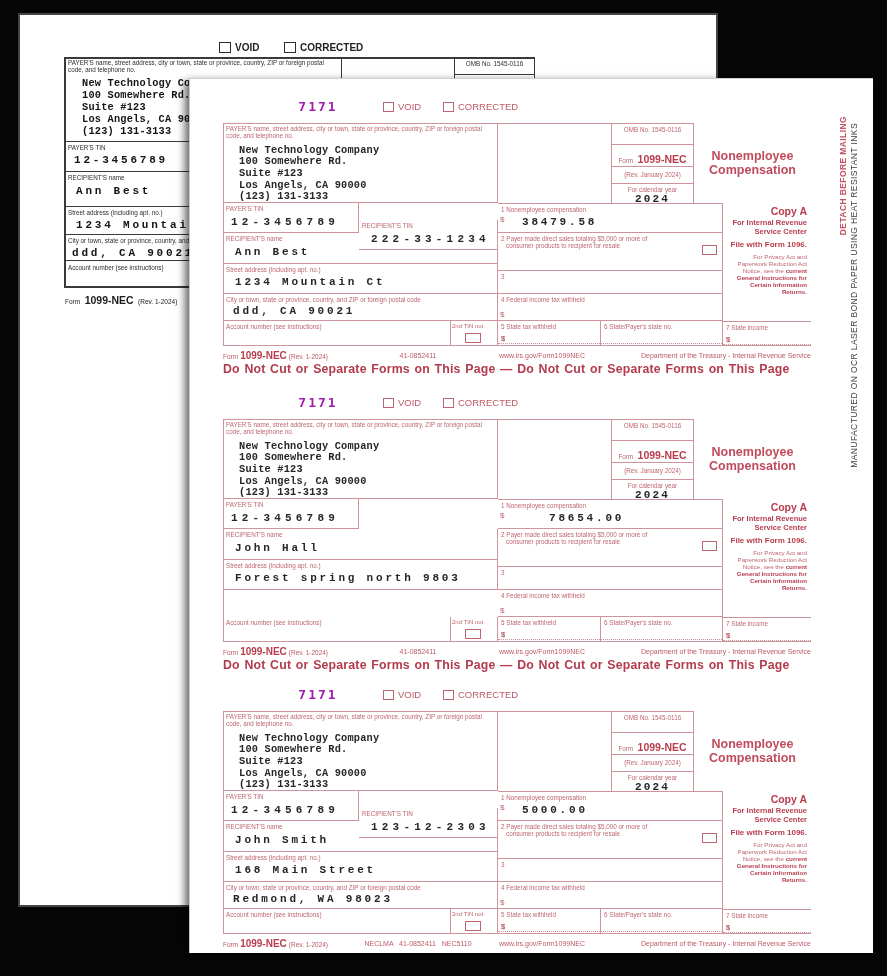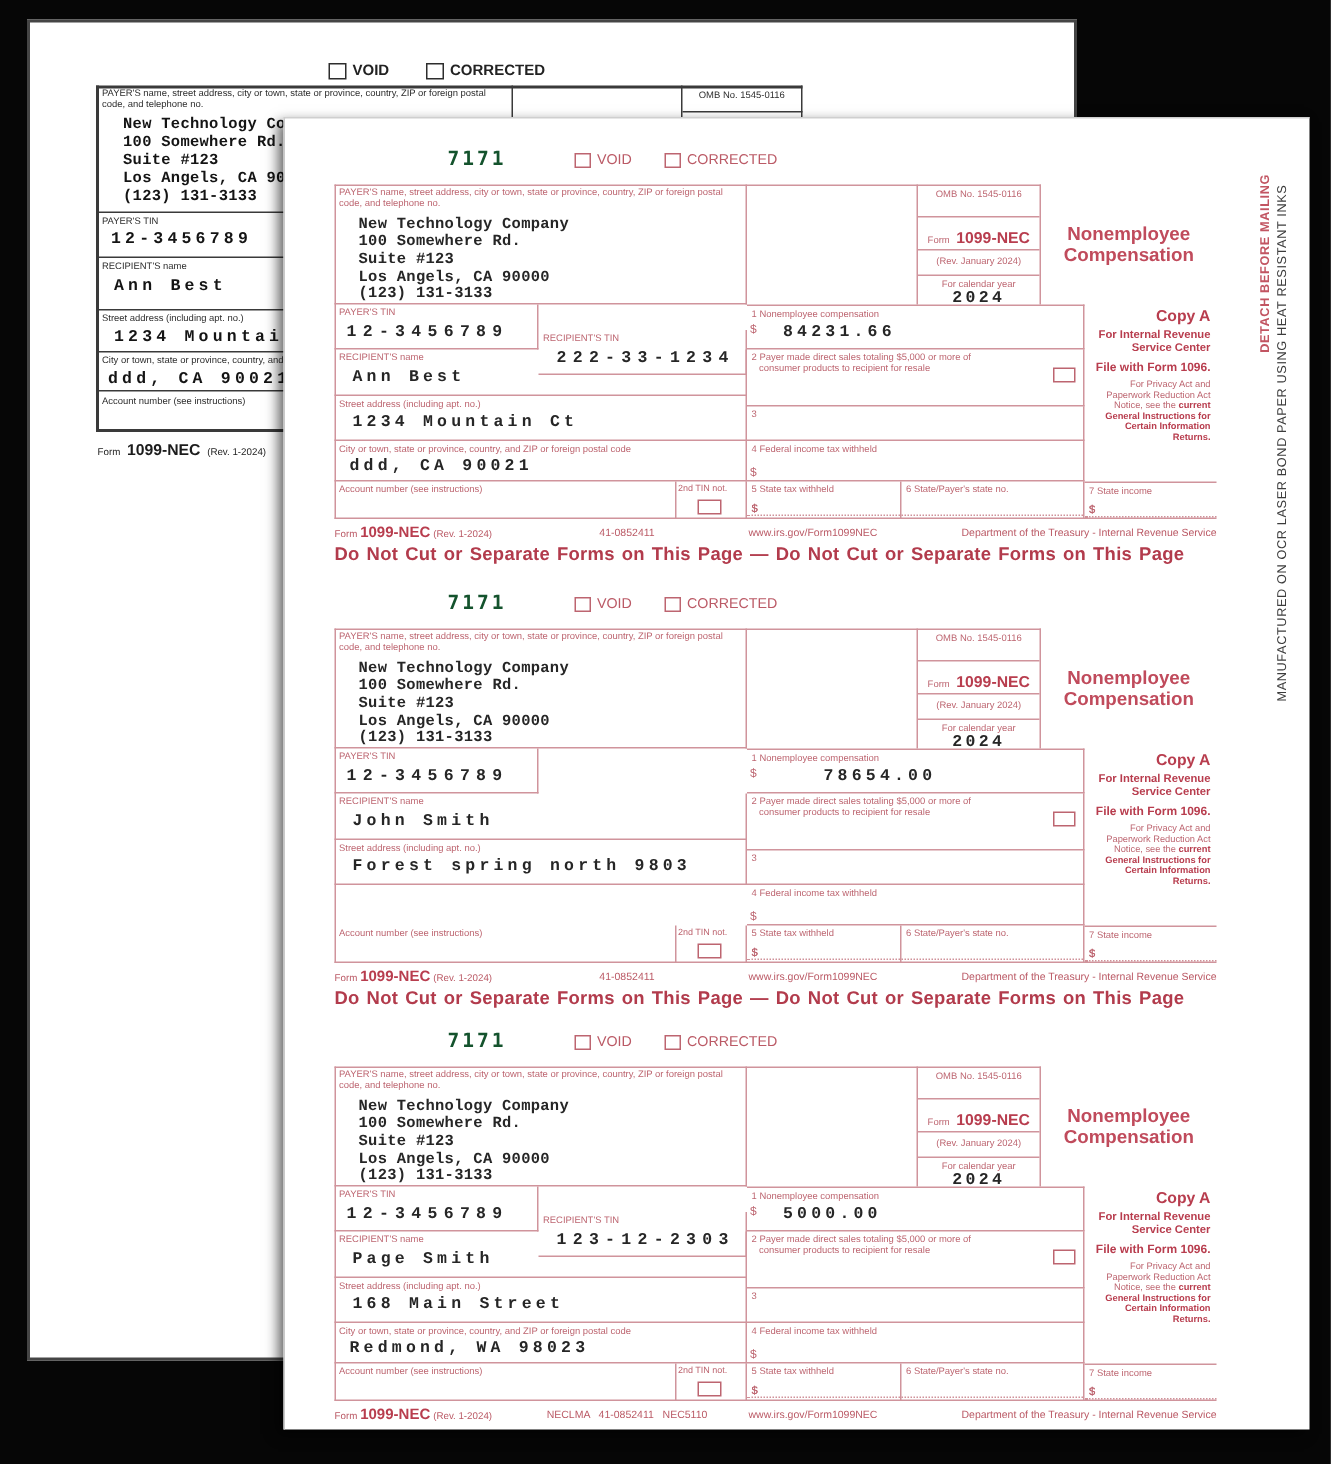--- a/index.html
+++ b/index.html
@@ -39,21 +39,21 @@
   .bk-street{left:0;top:150px;width:278px;height:28px;border-bottom-width:1.5px;}
   .bk-city{left:0;top:178px;width:278px;height:26px;border-bottom-width:1.5px;}
   .bk-acct{left:0;top:204px;width:278px;height:26px;}
   .bk-mono{font-family:"Liberation Mono",monospace;font-weight:bold;color:#141414;}
 
   
   #front-forms{position:absolute;left:0;top:0;width:684px;height:875px;}
   .nec-form{position:absolute;left:33px;width:588px;height:296px;}
   .f-code{position:absolute;left:60px;top:0;width:70px;text-align:center;
           font-family:"DejaVu Sans Mono",monospace;font-weight:bold;font-size:13px;
-          letter-spacing:2px;color:#14532d;}
+          letter-spacing:2px;color:#a21caf;}
   .f-chk-label{position:absolute;top:2px;color:#bb5a66;font-size:9.5px;}
   .tbl{position:absolute;left:0;top:24px;width:588px;height:223px;}
   .rline{position:absolute;background:#d0949c;}
   .cell{position:absolute;box-sizing:border-box;border-color:#d0949c;border-style:solid;border-width:0;padding:2px 3px;}
   .c-payer{left:0;top:0;width:275px;height:80px;border-right-width:1px;border-bottom-width:1px;}
   .c-blank{left:275px;top:0;width:114px;height:80px;border-right-width:1px;}
   .c-omb{left:389px;top:0;width:82px;height:80px;border-right-width:1px;padding:0;}
   .c-title{left:471px;top:26px;width:117px;text-align:center;padding:0;}
   .c-ptin{left:0;top:80px;width:136px;height:30px;border-right-width:1px;border-bottom-width:1px;}
   .c-rtin{left:136px;top:97px;width:139px;height:30px;border-right-width:1px;border-bottom-width:1px;}
@@ -212,21 +212,21 @@
         <div class="rlbl">Account number (see instructions)</div>
       </div>
       <div class="cell c-tin2">
         <div class="rlbl" style="font-size:6px;white-space:nowrap;">2nd TIN not.</div>
         <div class="cbx" style="left:14px;top:12px;width:16px;height:10px;"></div>
       </div>
 
       <div class="cell c-box1">
         <div class="rlbl">1 Nonemployee compensation</div>
         <span style="position:absolute;left:2px;top:11px;color:#bd6570;font-size:8px;">$</span>
-        <div class="mono-v" style="position:absolute;left:24px;top:12px;">84231.66</div>
+        <div class="mono-v" style="position:absolute;left:24px;top:12px;">38479.58</div>
       </div>
       <div class="cell c-box2">
         <div class="rlbl">2 Payer made direct sales totaling $5,000 or more of</div>
         <div class="rlbl" style="padding-left:5px;">consumer products to recipient for resale</div>
         <div class="cbx" style="right:5px;top:12px;width:15px;height:10px;"></div>
       </div>
       <div class="cell c-box3">
         <div class="rlbl">3</div>
       </div>
       <div class="cell c-box4">
@@ -322,21 +322,21 @@
         <div class="rbold" style="font-size:12.5px;line-height:14px;color:#c04b5c;">Compensation</div>
       </div>
 
       <div class="cell c-ptin">
         <div class="rlbl">PAYER'S TIN</div>
         <div class="mono-v tin-v" style="position:absolute;left:8px;top:13px;">12-3456789</div>
       </div>
 
       <div class="cell c-rname">
         <div class="rlbl">RECIPIENT'S name</div>
-        <div class="mono-v" style="position:absolute;left:12px;top:13px;">John Smith</div>
+        <div class="mono-v" style="position:absolute;left:12px;top:13px;">John Hall</div>
       </div>
       <div class="cell c-street">
         <div class="rlbl">Street address (including apt. no.)</div>
         <div class="mono-v" style="position:absolute;left:12px;top:12px;">Forest spring north 9803</div>
       </div>
       <div class="cell c-acct">
         <div class="rlbl">Account number (see instructions)</div>
       </div>
       <div class="cell c-tin2">
         <div class="rlbl" style="font-size:6px;white-space:nowrap;">2nd TIN not.</div>
@@ -453,21 +453,21 @@
         <div class="rlbl">PAYER'S TIN</div>
         <div class="mono-v tin-v" style="position:absolute;left:8px;top:13px;">12-3456789</div>
       </div>
       <div class="cell c-rtin">
         <div class="rlbl">RECIPIENT'S TIN</div>
         <div class="mono-v tin-v" style="position:absolute;left:12px;top:13px;">123-12-2303</div>
       </div>
 
       <div class="cell c-rname">
         <div class="rlbl">RECIPIENT'S name</div>
-        <div class="mono-v" style="position:absolute;left:12px;top:13px;">Page Smith</div>
+        <div class="mono-v" style="position:absolute;left:12px;top:13px;">John Smith</div>
       </div>
       <div class="cell c-street">
         <div class="rlbl">Street address (including apt. no.)</div>
         <div class="mono-v" style="position:absolute;left:12px;top:12px;">168 Main Street</div>
       </div>
       <div class="cell c-city">
         <div class="rlbl" style="white-space:nowrap;">City or town, state or province, country, and ZIP or foreign postal code</div>
         <div class="mono-v" style="position:absolute;left:10px;top:11px;">Redmond, WA 98023</div>
       </div>
       <div class="cell c-acct">

